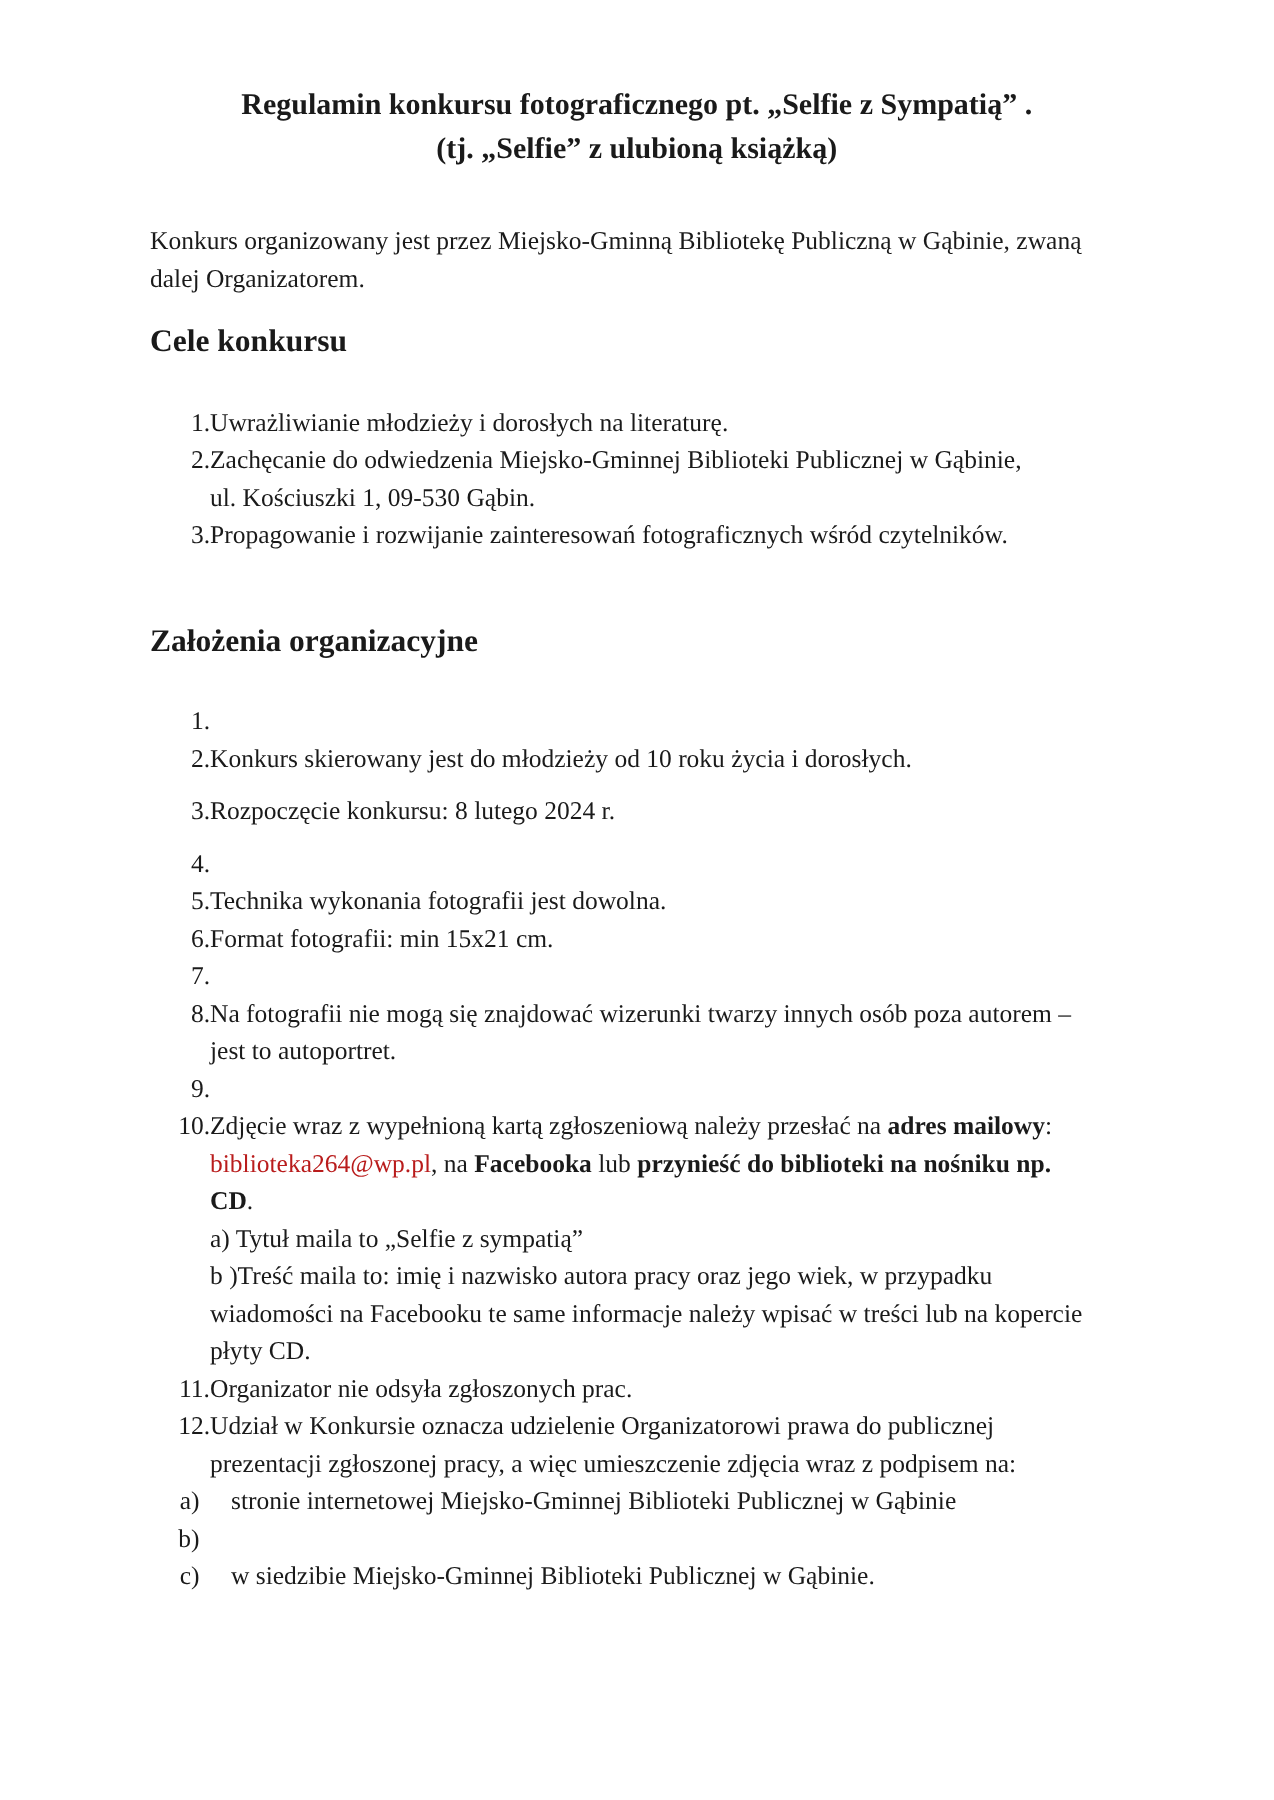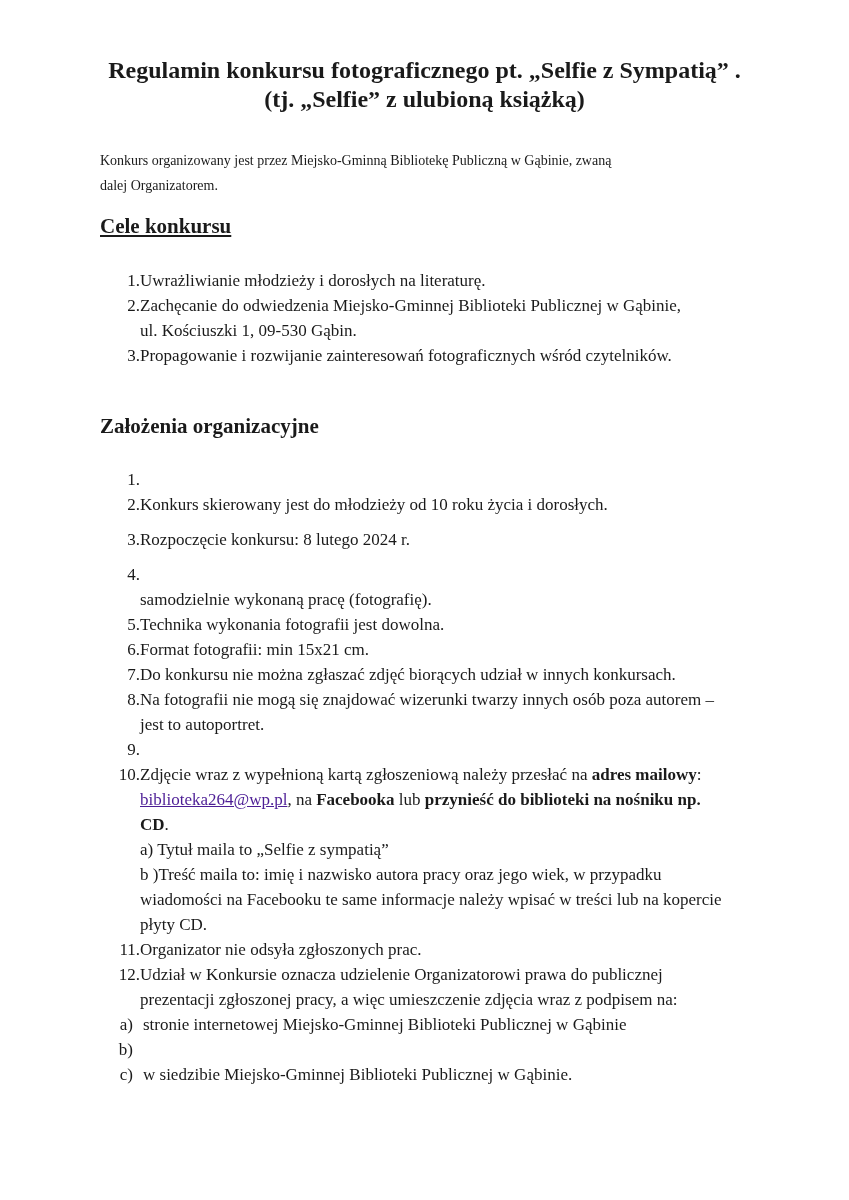--- a/index.html
+++ b/index.html
@@ -8,49 +8,49 @@
     background: #ffffff;
     color: #1a1a1a;
     font-family: "Liberation Serif", "DejaVu Serif", serif;
     overflow: hidden;
   }
   .page { padding: 56px 100px 0 100px; box-sizing: border-box; }
 
   .title {
     text-align: center;
     font-weight: bold;
-    font-size: 24px;
+    font-size: 20px;
     line-height: 29px;
   }
 
   .intro {
     margin-top: 34px;
-    font-size: 14px;
+    font-size: 17px;
     line-height: 25px;
   }
 
   .section-heading {
     font-size: 21px;
     font-weight: bold;
     line-height: 25px;
     margin: 0;
   }
-  .sec-first .section-heading  { margin: 16px 0 29px 0; text-decoration: underline; }
+  .sec-first .section-heading  { margin: 16px 0 29px 0; }
   .sec-second .section-heading { margin: 46px 0 28px 0; }
 
   .olist { font-size: 17px; line-height: 25px; }
   .li-row { display: flex; align-items: flex-start; }
   .li-row.spaced { margin-top: 10px; }
   .li-marker { flex: 0 0 40px; text-align: right; white-space: pre; }
   .li-content { max-width: 605px; }
   .li-row.outdent .li-marker { flex-basis: 33px; }
-  .li-row.outdent .li-content { margin-left: 10px; }
+  .li-row.outdent .li-content { margin-left: 21px; }
 
   .seg-b { font-weight: bold; }
-  .link { color: #4c1d95; text-decoration: underline; cursor: pointer; }
+  .link { color: #b91c1c; cursor: pointer; }
 </style>
 </head>
 <body>
 
 <div class="page">
 
   <div class="title">
     <div>Regulamin konkursu fotograficznego pt. „Selfie z Sympatią” .</div>
     <div>(tj. „Selfie” z ulubioną książką)</div>
   </div>
@@ -84,33 +84,32 @@
         <div class="li-row">
           <span class="li-marker">2.</span>
           <span class="li-content"><span>Konkurs skierowany jest do młodzieży od 10 roku życia i dorosłych.</span></span>
         </div>
         <div class="li-row spaced">
           <span class="li-marker">3.</span>
           <span class="li-content"><span>Rozpoczęcie konkursu: 8 lutego 2024 r.</span></span>
         </div>
         <div class="li-row spaced">
           <span class="li-marker">4.</span>
-          <span class="li-content"><br><span>samodzielnie wykonaną pracę (fotografię).</span></span>
+          <span class="li-content"><br></span>
         </div>
         <div class="li-row">
           <span class="li-marker">5.</span>
           <span class="li-content"><span>Technika wykonania fotografii jest dowolna.</span></span>
         </div>
         <div class="li-row">
           <span class="li-marker">6.</span>
           <span class="li-content"><span>Format fotografii: min 15x21 cm.</span></span>
         </div>
         <div class="li-row">
           <span class="li-marker">7.</span>
-          <span class="li-content"><span>Do konkursu nie można zgłaszać zdjęć biorących udział w innych konkursach.</span></span>
         </div>
         <div class="li-row">
           <span class="li-marker">8.</span>
           <span class="li-content"><span>Na fotografii nie mogą się znajdować wizerunki twarzy innych osób poza autorem –</span><br><span>jest to autoportret.</span></span>
         </div>
         <div class="li-row">
           <span class="li-marker">9.</span>
         </div>
         <div class="li-row">
           <span class="li-marker">10.</span>

